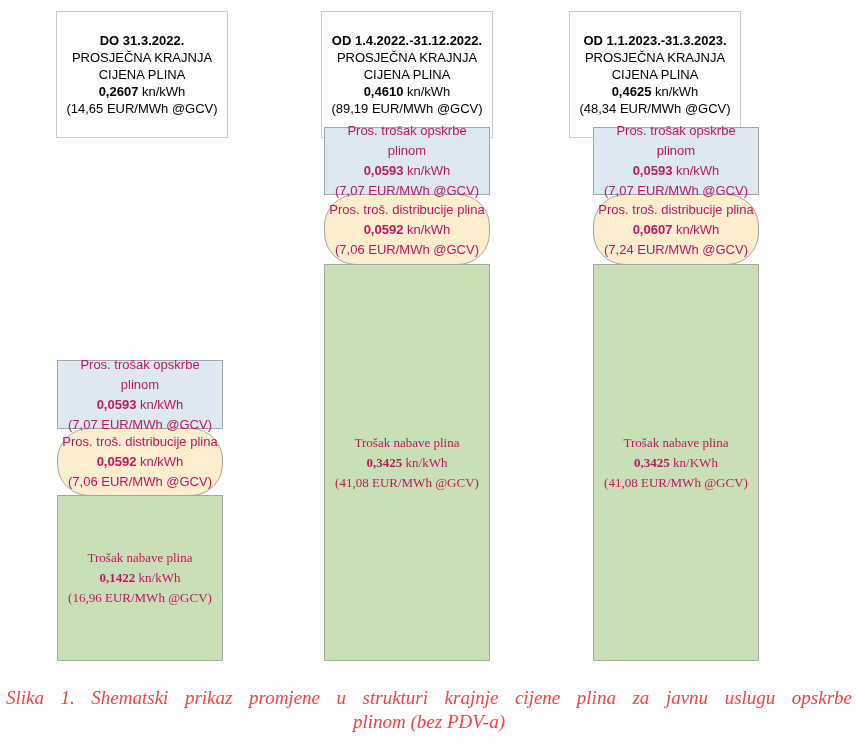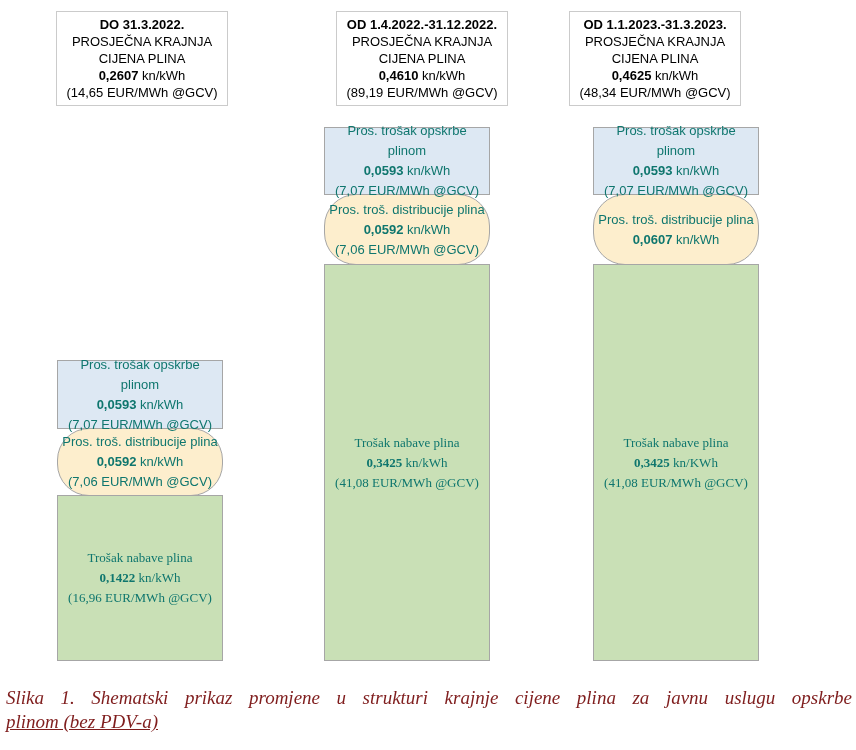--- a/index.html
+++ b/index.html
@@ -5,54 +5,54 @@
   * { margin:0; padding:0; box-sizing:border-box; }
   body { background:#ffffff; font-family:"Liberation Sans", sans-serif; }
   .canvas { position:relative; width:856px; height:750px; background:#ffffff; overflow:hidden; }
 
   
   .hdr {
     position:absolute; top:11px; width:172px; min-height:92px;
     background:#ffffff; border:1px solid #cbcbcb;
     display:flex; align-items:center; justify-content:center;
     text-align:center; font-size:13px; line-height:17px; color:#000;
-    padding:4px 2px;
+    padding:20px 2px;
   }
   #hdr1 { left:56px; }
-  #hdr2 { left:336px; }
+  #hdr2 { left:321px; }
   #hdr3 { left:569px; }
   .hdr b, .seg b { font-weight:bold; }
 
   
   .stack { position:absolute; width:166px; }
   #stack1 { left:57px;  top:360px; }
   #stack2 { left:324px; top:127px; }
   #stack3 { left:593px; top:127px; }
   .seg {
     border:1px solid #a6a6a6;
     display:flex; flex-direction:column; align-items:center; justify-content:center;
-    text-align:center; font-size:13px; line-height:20px; color:#0f766e;
+    text-align:center; font-size:13px; line-height:20px; color:#be185d;
     padding:0 2px;
   }
   .seg + .seg { margin-top:-1px; }
   .seg-supply       { background:#dde8f3; }
   .seg-distribution { background:#fdeecd;border-radius:32px; }
   .seg-procurement  { background:#c9e0b6;font-family:Liberation Serif, serif; }
   #stack1 .seg-supply{height:69px} #stack1 .seg-distribution{height:68px} #stack1 .seg-procurement{height:166px}
   #stack2 .seg-supply{height:68px} #stack2 .seg-distribution{height:71px} #stack2 .seg-procurement{height:397px}
   #stack3 .seg-supply{height:68px} #stack3 .seg-distribution{height:71px} #stack3 .seg-procurement{height:397px}
 
   
   .caption {
     position:absolute; left:6px; top:686px; width:846px;
     font-family:"Liberation Serif", serif; font-style:italic;
-    font-size:19px; line-height:24px; color:#7f1d1d;
+    font-size:19px; line-height:24px; color:#ef4444;
   }
   .caption .l1 { text-align:justify; text-align-last:justify; }
-  .caption .l2 { text-align:left;text-decoration:underline; }
+  .caption .l2 { text-align:center; }
 </style>
 </head>
 <body>
 
 <div class="canvas">
 
   <div class="hdr" id="hdr1">
     <div>
       <b>DO 31.3.2022.</b><span> PROSJEČNA KRAJNJA CIJENA PLINA</span><br>
       <b>0,2607</b><span> kn/kWh</span><br>
@@ -114,20 +114,21 @@
 
   <div class="stack" id="stack3">
     <div class="seg seg-supply">
       <div>Pros. trošak opskrbe plinom</div>
       <div><b>0,0593</b><span> kn/kWh</span></div>
       <div>(7,07 EUR/MWh @GCV)</div>
     </div>
     <div class="seg seg-distribution">
       <div>Pros. troš. distribucije plina</div>
       <div><b>0,0607</b><span> kn/kWh</span></div>
+      <div>(7,24 EUR/MWh @GCV)</div>
     </div>
     <div class="seg seg-procurement">
       <div>Trošak nabave plina</div>
       <div><b>0,3425</b><span> kn/KWh</span></div>
       <div>(41,08 EUR/MWh @GCV)</div>
     </div>
   </div>
 
   <div class="caption">
     <div class="l1">Slika 1. Shematski prikaz promjene u strukturi krajnje cijene plina za javnu uslugu opskrbe</div>

